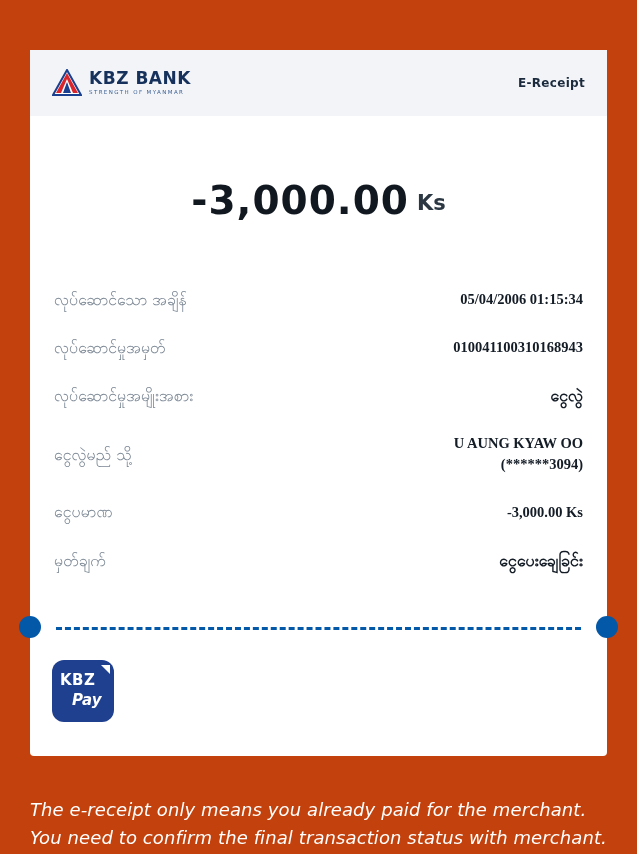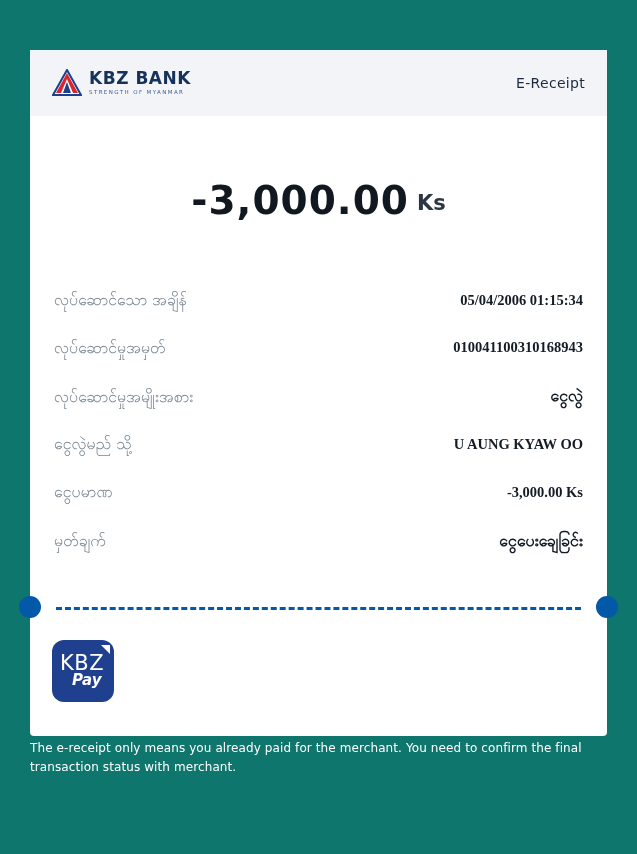--- a/index.html
+++ b/index.html
@@ -10,21 +10,21 @@
     width: 637px;
     height: 854px;
     background: #0458a8;
     font-family: "DejaVu Sans", sans-serif;
     overflow: hidden;
   }
   .screen {
     position: relative;
     width: 637px;
     height: 854px;
-    background: #0f766e;
+    background: #c2410c;
     box-sizing: border-box;
     padding: 0;
   }
   .receipt-card {
     position: absolute;
     left: 30px;
     top: 50px;
     width: 577px;
     background: #ffffff;
     border-radius: 4px;
@@ -61,22 +61,22 @@
     color: #16325c;
     letter-spacing: .5px;
   }
   .kbz-tag {
     font-size: 5.5px;
     color: #3d6194;
     letter-spacing: 1.4px;
     margin-top: 3px;
   }
   .ereceipt-title {
-    font-size: 14px;
-    font-weight: normal;
+    font-size: 12px;
+    font-weight: bold;
     color: #1b2a3d;
     letter-spacing: .3px;
   }
   
   .amount-block {
     text-align: center;
     padding: 62px 0 54px 0;
   }
   .amount-main {
     font-size: 39px;
@@ -90,21 +90,21 @@
     color: #2b3742;
     margin-left: 8px;
     vertical-align: 4px;
   }
   
   .rows {
     padding: 0 24px 24px 24px;
   }
   .row {
     display: flex;
-    align-items: flex-end;
+    align-items: center;
     justify-content: space-between;
     padding: 12px 0 14px 0;
     gap: 18px;
   }
   .row-label {
     font-size: 16px;
     color: #7b8794;
     white-space: nowrap;
     flex: 0 0 auto;
     line-height: 1.35;
@@ -161,22 +161,22 @@
     background: #1f3f8f;
     border-radius: 12px;
     position: relative;
     color: #ffffff;
     overflow: hidden;
   }
   .kbzpay-kbz {
     position: absolute;
     left: 8px;
     top: 11px;
-    font-size: 21px;
-    font-weight: normal;
+    font-size: 15px;
+    font-weight: bold;
     letter-spacing: .5px;
   }
   .kbzpay-pay {
     position: absolute;
     left: 20px;
     top: 31px;
     font-size: 15px;
     font-weight: bold;
     font-style: italic;
   }
@@ -193,25 +193,26 @@
     font-size: 15.5px;
     font-weight: bold;
     color: #141c26;
     letter-spacing: .2px;
   }
   
   .disclaimer {
     position: absolute;
     left: 30px;
     right: 30px;
-    top: 739px;
+    top: 796px;
     color: #ffffff;
-    font-size: 12px;
+    font-size: 18px;
     line-height: 1.55;
     letter-spacing: .1px;
+    font-style: italic;
   }
 </style>
 </head>
 <body>
 
 <div class="screen">
 
   <div class="receipt-card">
 
     <div class="receipt-header">
@@ -250,20 +251,21 @@
 
       <div class="row">
         <div class="row-label">လုပ်ဆောင်မှုအမျိုးအစား</div>
         <div class="row-value big">ငွေလွဲ</div>
       </div>
 
       <div class="row">
         <div class="row-label">ငွေလွဲမည် သို့</div>
         <div class="row-value">
           <span>U AUNG KYAW OO</span>
+          <span class="sub">(******3094)</span>
         </div>
       </div>
 
       <div class="row">
         <div class="row-label">ငွေပမာဏ</div>
         <div class="row-value">-3,000.00 Ks</div>
       </div>
 
       <div class="row">
         <div class="row-label">မှတ်ချက်</div>

